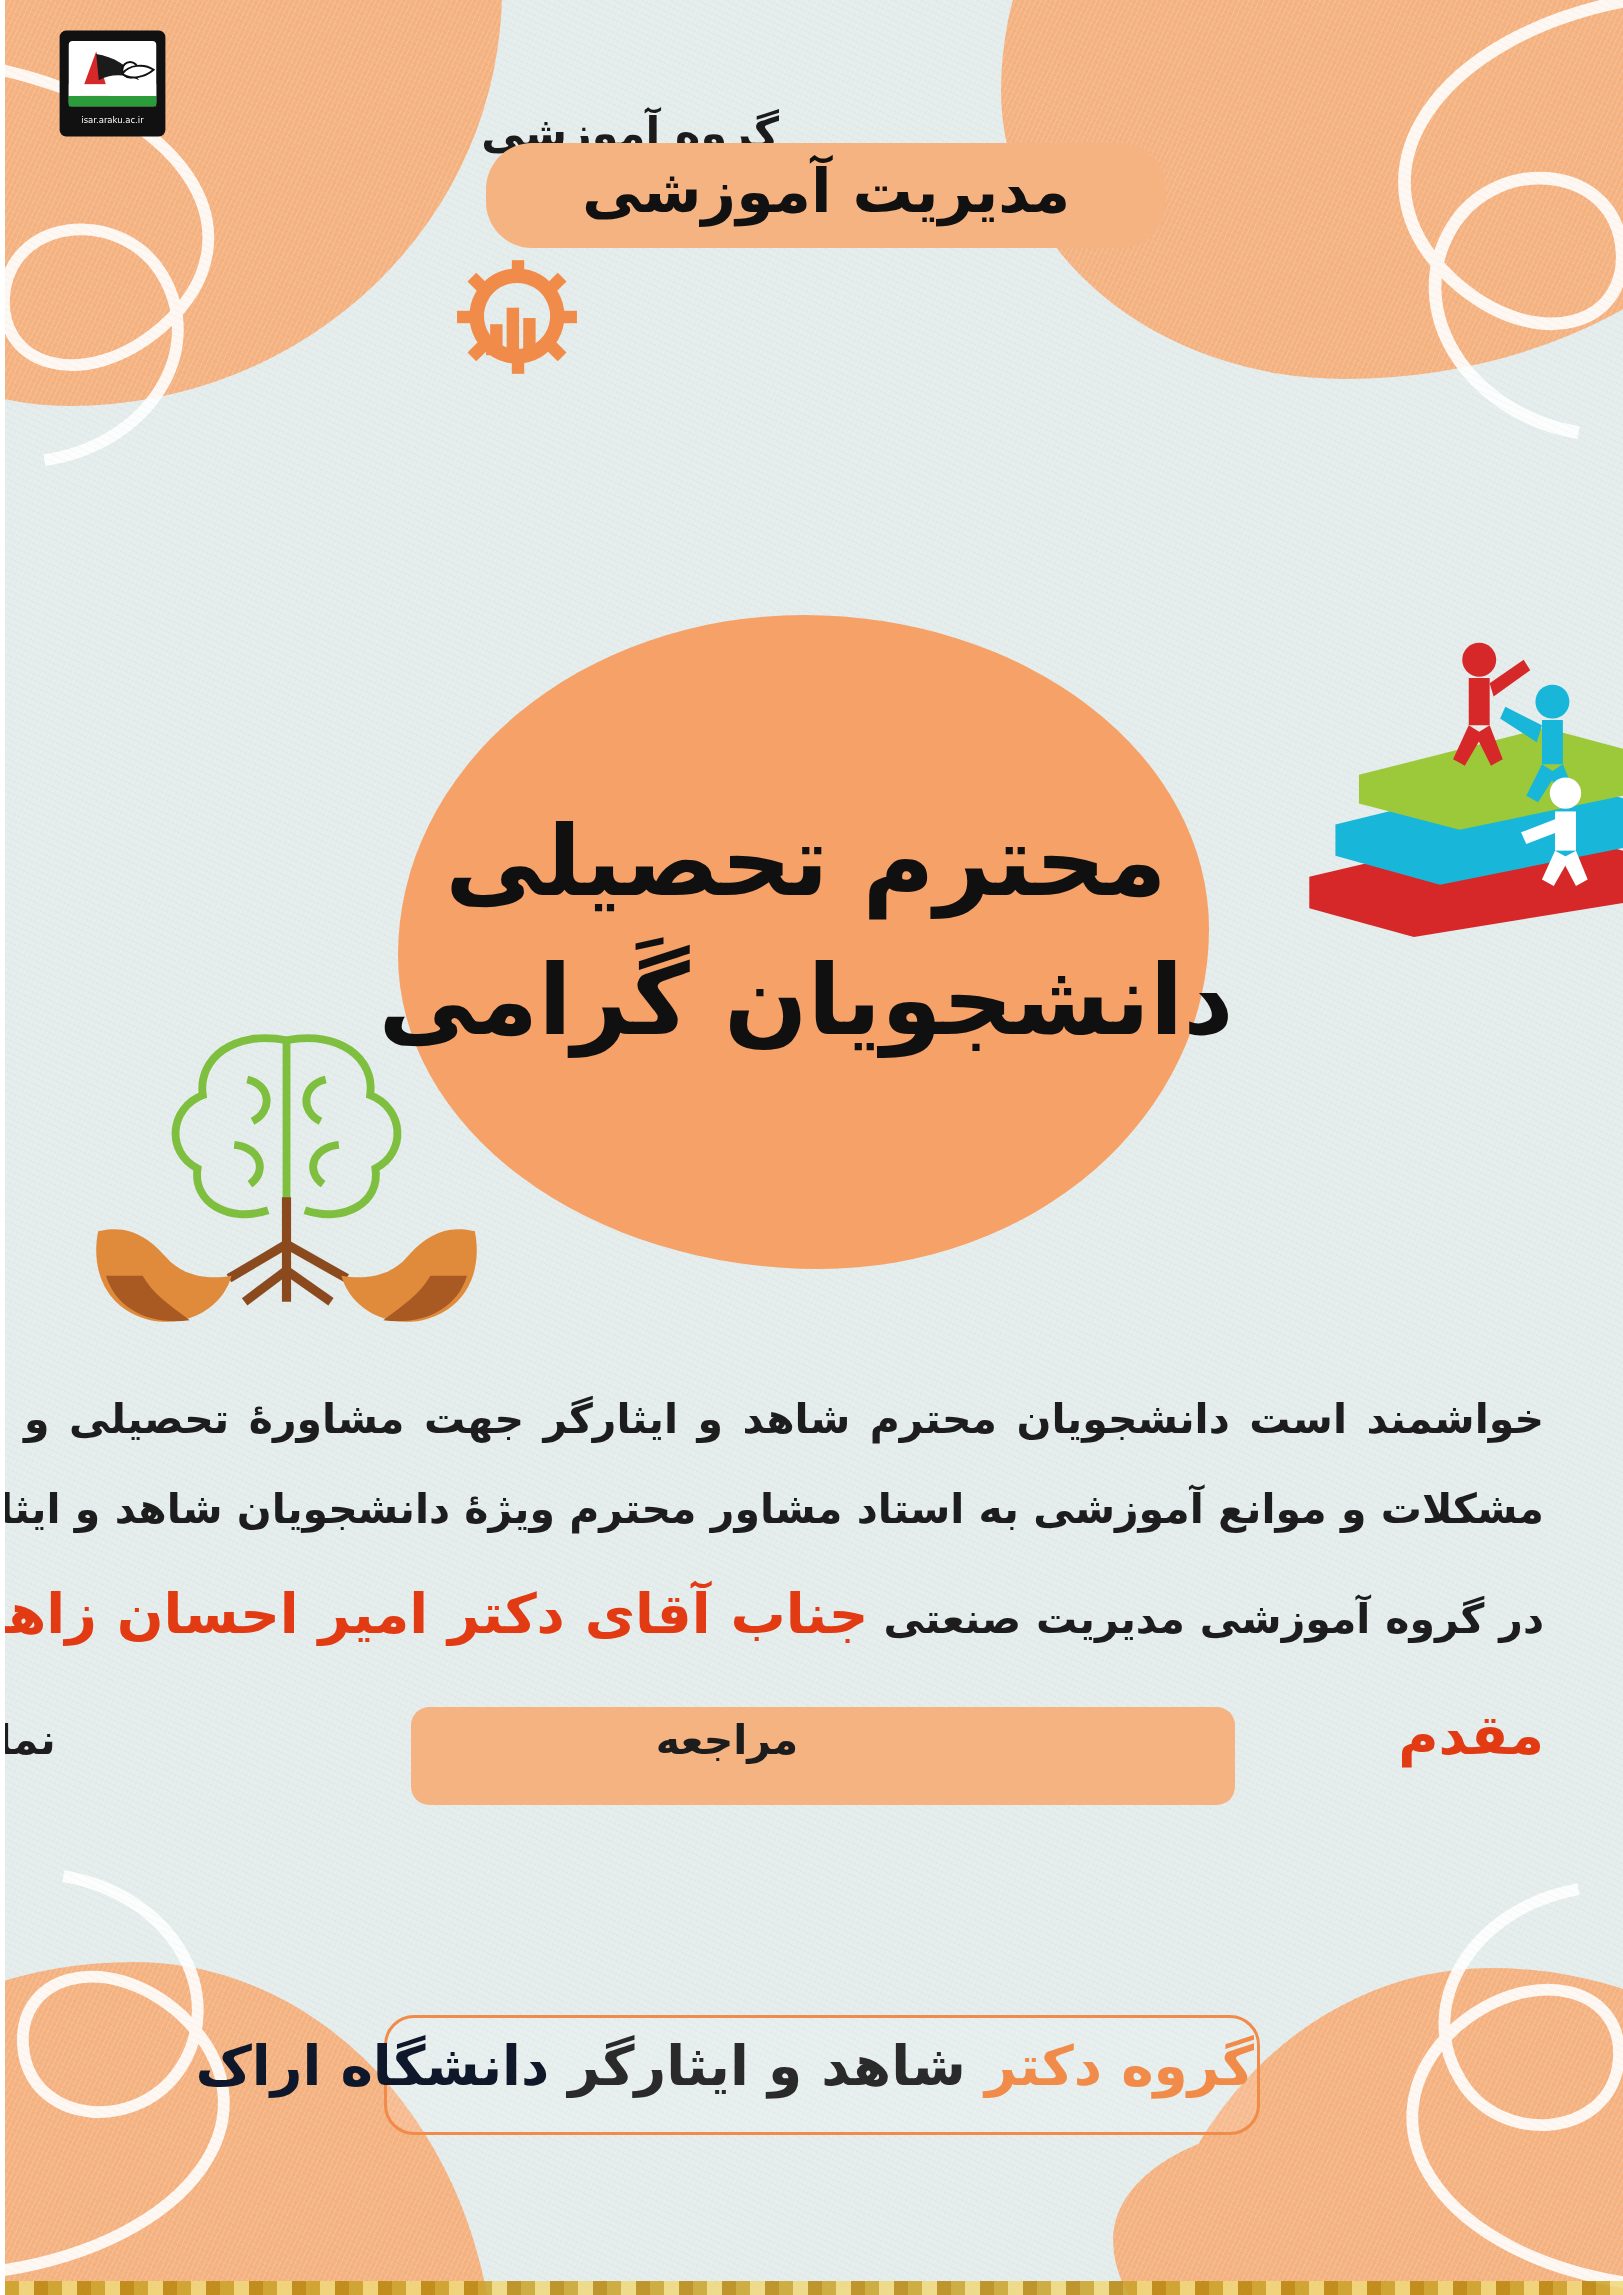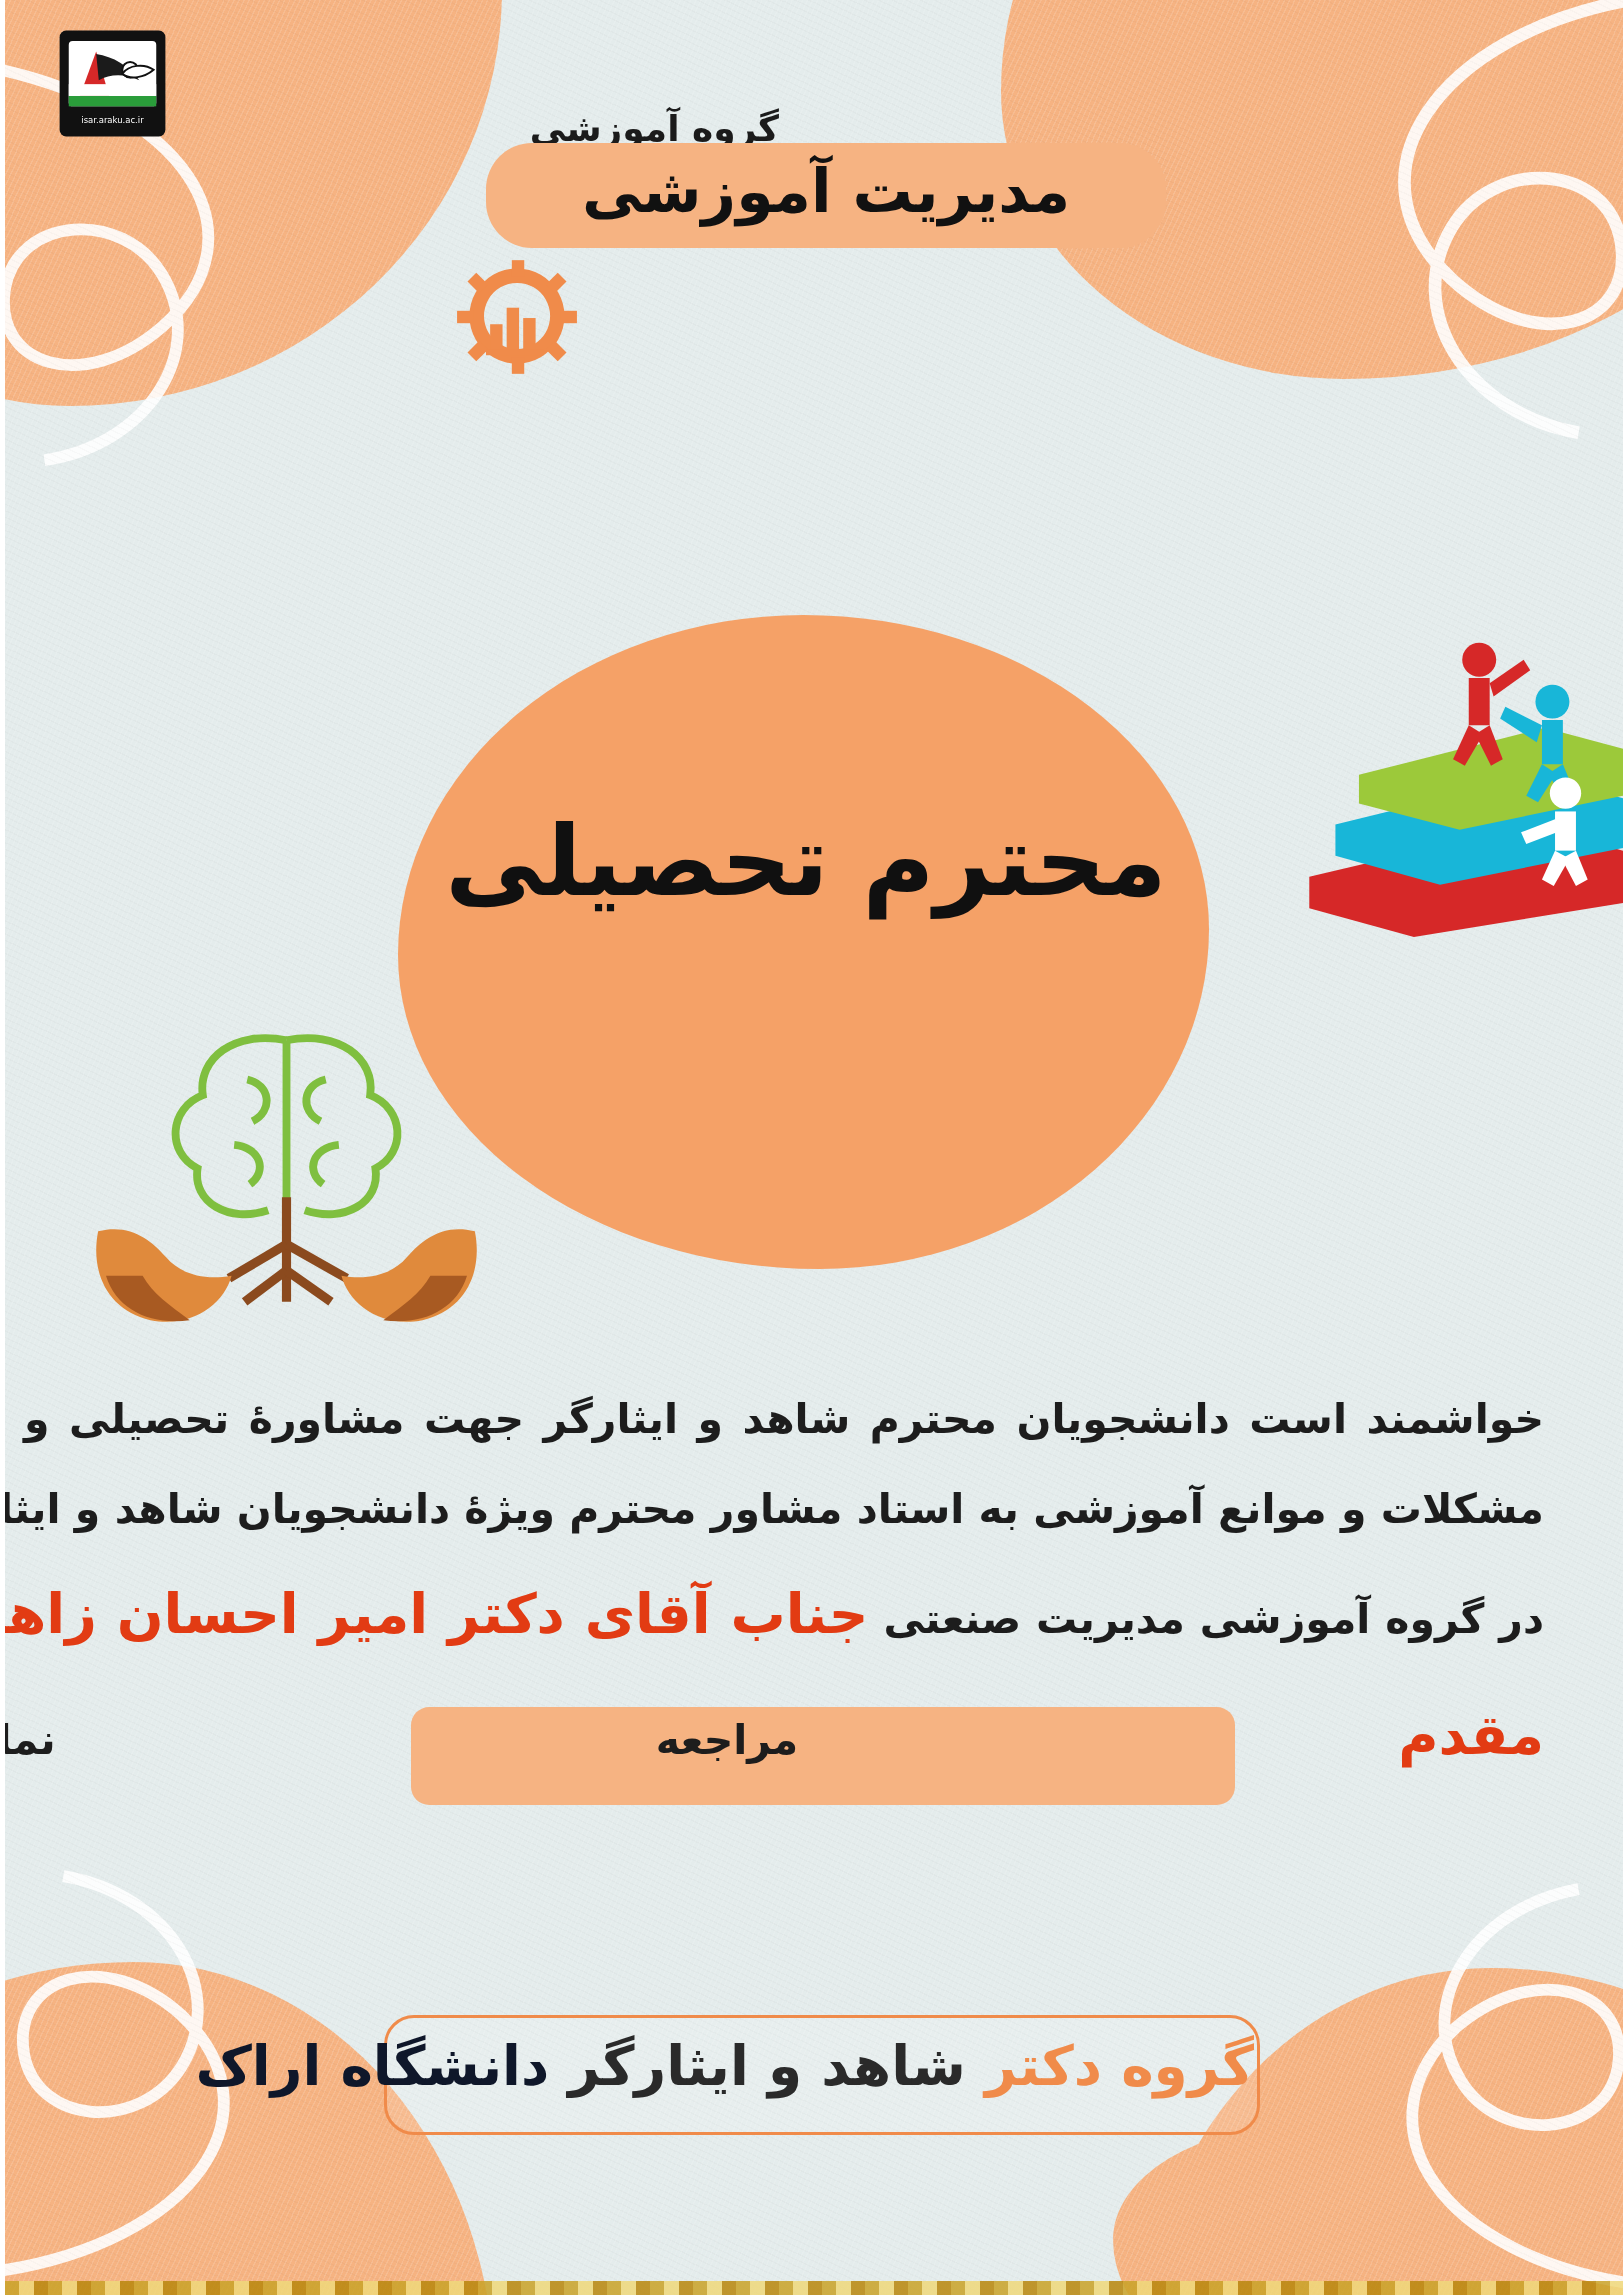--- a/index.html
+++ b/index.html
@@ -85,21 +85,21 @@
   .logo-right {
     position: absolute; right: 54px; top: 19.6px;
     width: 124px; height: 144px;
     text-align: center;
   }
 
   
   .dept-label {
     position: absolute;
     right: 844px; top: 108px;
-    font-size: 36px;
+    font-size: 43px;
     font-weight: bold;
     color: #1b1b1b;
     letter-spacing: -0.7px;
   }
   .dept-pill {
     position: absolute;
     left: 481px; top: 143px;
     width: 680px; height: 105px;
     background: #f6b382;
     border-radius: 46px;
@@ -273,20 +273,21 @@
         <rect x="50" y="46" width="12" height="42"></rect>
         <rect x="66" y="56" width="12" height="32"></rect>
         <rect x="30" y="86" width="56" height="6"></rect>
       </g>
     </g>
   </svg>
 
   <div class="title-blob"></div>
   <div class="title-text">
     <span>محترم  تحصیلی</span>
+    <span class="title-line2">دانشجویان گَرامی</span>
   </div>
 
   <svg class="art-books" viewBox="0 0 280 300">
     <path d="M40,190 L210,150 L280,170 L280,210 L120,236 L40,214 Z" fill="#d62828"></path>
     <path d="M60,150 L215,112 L280,130 L280,168 L140,196 L60,174 Z" fill="#18b6d8"></path>
     <path d="M78,112 L220,76 L280,92 L280,128 L155,154 L78,134 Z" fill="#9cc93a"></path>
     <g fill="#d62828">
       <circle cx="170" cy="24" r="13"></circle>
       <path d="M162,38 h16 v36 h-16 z"></path>
       <path d="M178,42 l26,-18 5,8 -28,20 z"></path>

